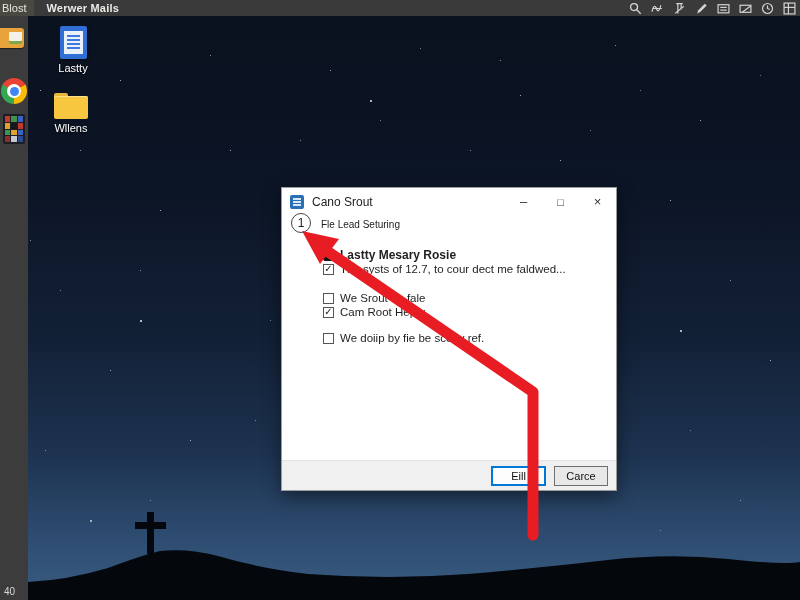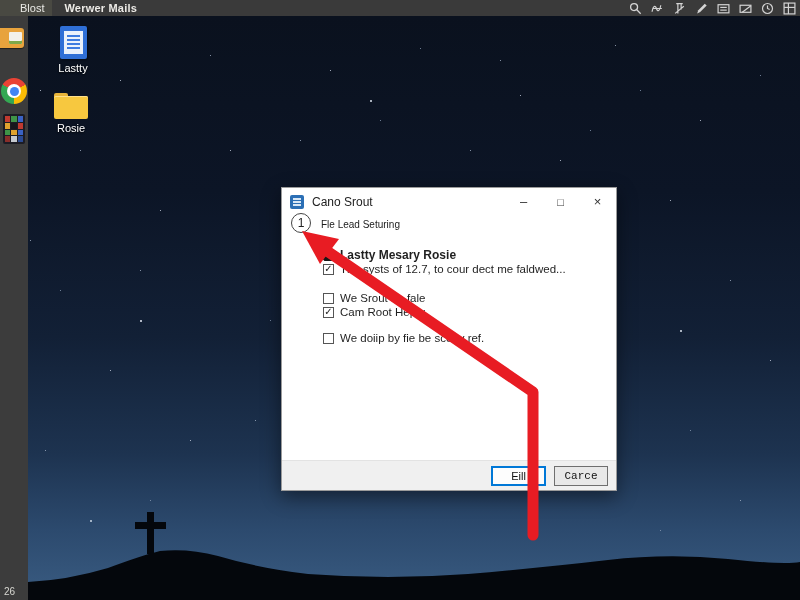--- a/index.html
+++ b/index.html
@@ -1,21 +1,21 @@
 <!DOCTYPE html>
 <html><head>
 <meta charset="utf-8">
 <style>
   * { margin:0; padding:0; box-sizing:border-box; }
   html,body { width:800px; height:600px; overflow:hidden; }
   body { font-family:"Liberation Sans","DejaVu Sans",sans-serif; position:relative; background:#000; }
 
   
   .topbar { position:absolute; left:0; top:0; width:800px; height:16px; background:#3a3a3a; z-index:40; display:flex; align-items:center; }
-  .topbar .left-label { background:#494942; color:#e9e9e4; font-size:11px; padding:1px 8px 1px 20px; height:16px; display:flex; align-items:center; }
+  .topbar .left-label { background:#494942; color:#e9e9e4; font-size:11px; padding:1px 8px 1px 2px; height:16px; display:flex; align-items:center; }
   .topbar .app-label { color:#eceae6; font-size:11px; margin-left:12px; font-weight:bold; letter-spacing:.2px;text-align:center; }
   .tray { position:absolute; right:4px; top:0; height:16px; display:flex; align-items:center; gap:9px; }
   .tray svg { display:block; }
 
   
   .dock { position:absolute; left:0; top:16px; width:28px; height:584px; background:#3c3c3c; z-index:35; }
   .dock-badge { position:absolute; left:4px; bottom:3px; color:#d8d8d2; font-size:10px; }
   .dock-files { position:absolute; left:-4px; top:12px; width:28px; height:20px; background:#e8a33d; border-radius:3px; box-shadow:0 1px 1px rgba(0,0,0,.5); }
   .dock-files::after { content:""; position:absolute; right:2px; top:4px; width:13px; height:12px; background:#f3f1ea; border-radius:1px; box-shadow:inset 0 -3px 0 #7da84a; }
   .dock-chrome { position:absolute; left:1px; top:62px; width:26px; height:26px; border-radius:50%;
@@ -79,21 +79,21 @@
   .cbrow .cb-label { font-size:11.5px; color:#1f1f1f; white-space:nowrap; }
   .row-0 { top:60px; } .row-0 .cb-label { font-weight:bold; font-size:12px; }
   .row-1 { top:75px; }
   .row-2 { top:104px; }
   .row-3 { top:118px; }
   .row-4 { top:144px; }
 
   .dlg-footer { position:absolute; left:0; bottom:0; width:100%; height:30px; background:#f0f0f0; border-top:1px solid #e3e3e3; }
   .btn { position:absolute; top:5px; height:20px; font-size:11px; display:flex; align-items:center; justify-content:center; cursor:default; }
   .btn-primary { right:70px; width:55px; background:#fdfdfd; border:2px solid #0078d7; color:#111; }
-  .btn-secondary { right:8px; width:54px; background:#e8e8e8; border:1px solid #6f6f6f; color:#111;font-family:Liberation Mono, monospace; }
+  .btn-secondary { right:8px; width:54px; background:#e8e8e8; border:1px solid #6f6f6f; color:#111; }
 
   
   .arrow-overlay { position:absolute; left:0; top:0; width:800px; height:600px; z-index:30; pointer-events:none; }
 </style>
 </head>
 <body>
 
 <div class="desktop">
   <div class="stars"></div>
   <div class="stars-big"></div>
@@ -168,30 +168,30 @@
       <i></i>
       <i></i>
       <i></i>
       <i></i>
       <i></i>
       <i></i>
       <i></i>
       <i></i>
       <i></i>
   </div>
-  <div class="dock-badge">26</div>
+  <div class="dock-badge">40</div>
 </div>
 
 <div class="desk-icon" style="left:38px; top:26px;">
   <div class="di-doc"></div>
   <div class="lbl">Lastty</div>
 </div>
 <div class="desk-icon" style="left:36px; top:93px;">
   <div class="di-folder"></div>
-  <div class="lbl">Rosie</div>
+  <div class="lbl">Wllens</div>
 </div>
 
 <div class="dialog">
   <div class="dlg-titlebar">
     <div class="dlg-appicon"></div>
     <div class="dlg-title">Cano Srout</div>
     <div class="dlg-controls">
       <div class="dlg-ctl">–</div>
       <div class="dlg-ctl max">□</div>
       <div class="dlg-ctl">×</div>

